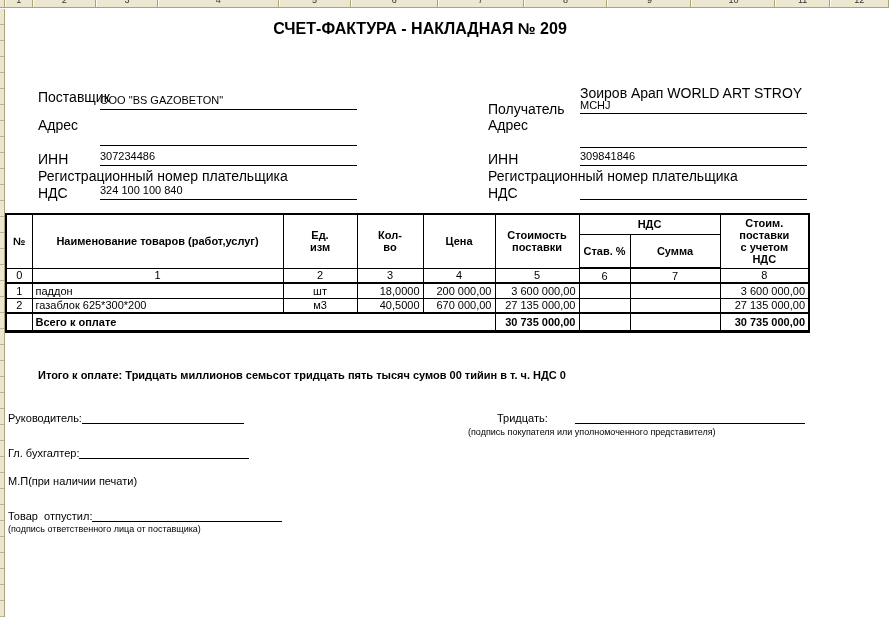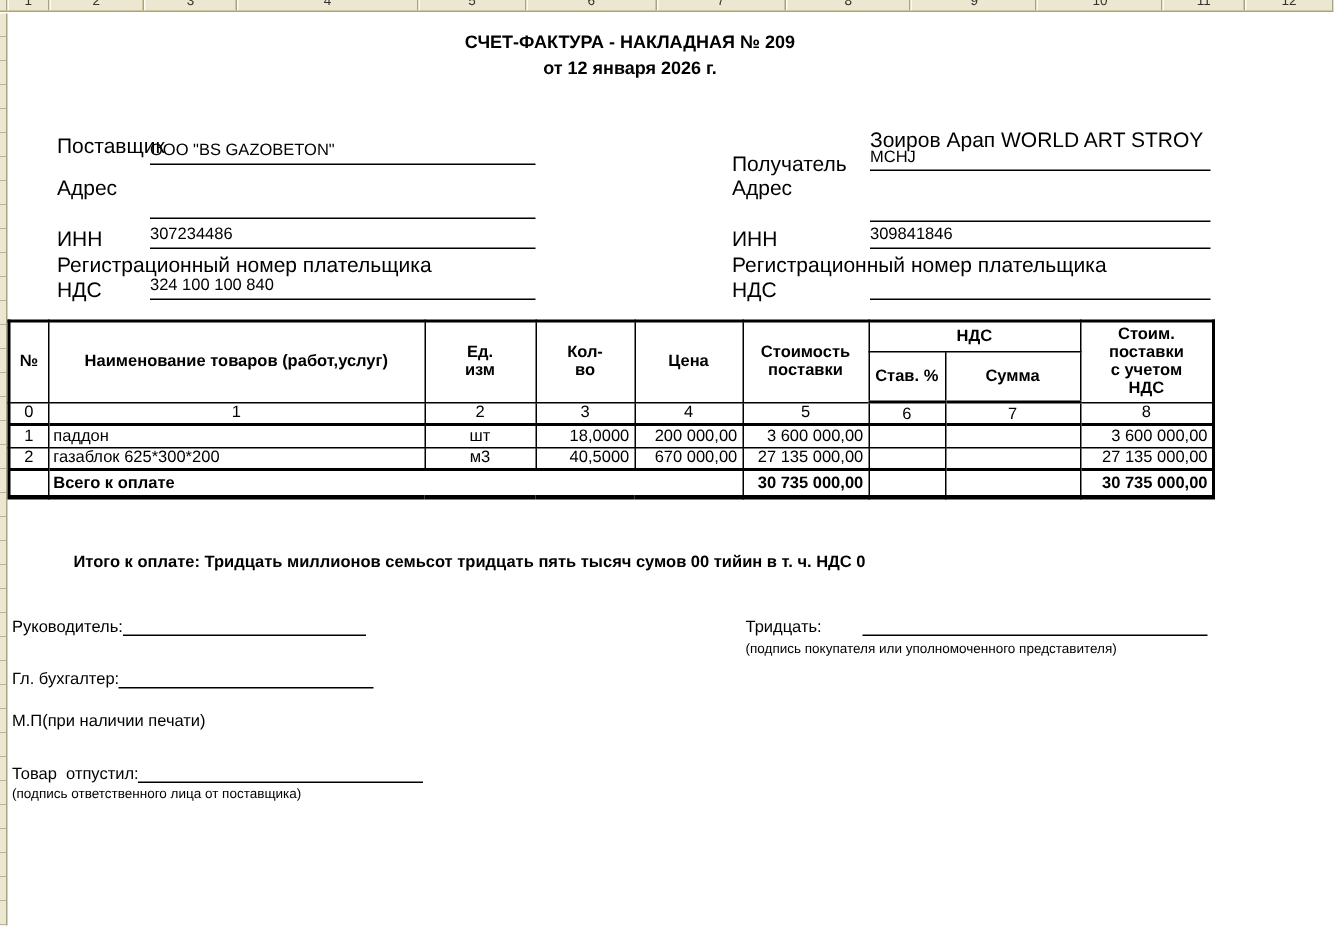--- a/index.html
+++ b/index.html
@@ -13,21 +13,21 @@
   .col-strip .cell { height:100%; border-right:1px solid #aca379; border-left:1px solid #fdfcf5;
     text-align:center; overflow:hidden; }
   .col-strip .cell span { display:block; font-size:9px; line-height:14px; margin-top:-7px; color:#333; }
   .row-strip { position:absolute; top:9px; left:0; width:5px; height:608px;
     background:repeating-linear-gradient(to bottom,#ebe7d1 0 15px,#bdb590 15px 16px);
     border-right:1px solid #aca379; }
 
   
   .abs { position:absolute; }
   .title-block { top:20px; left:20px; width:800px; text-align:center;
-    font-weight:bold; font-size:12px; line-height:17px; }
+    font-weight:bold; font-size:16px; line-height:17px; }
 
   .lbl { font-size:14px; }
   .val { font-size:11px; border-bottom:1px solid #000; }
   .noline { border-bottom:none; }
 
   
   .sup-label { left:38px; }
   .sup-val { left:100px; width:257px; }
   
   .rec-label { left:488px; }
@@ -45,21 +45,21 @@
   tr.hrow2 th { border-bottom:2px solid #000; }
   th.span2 { border-bottom:2px solid #000;margin-top:34px; }
   tr.numrow { height:15px; }
   tr.numrow td { text-align:center; border-bottom:2px solid #000; }
   tr.drow { height:15px; }
   tr.drow td, tr.trow td { padding:0 3px; }
   td.l { text-align:left; } td.c { text-align:center; } td.r { text-align:right; }
   tr.trow { height:18px; font-weight:bold; }
   tr.trow td { border-top:2px solid #000; }
 
-  .summary { top:369px; left:49px; font-size:11px; font-weight:bold; }
+  .summary { top:369px; left:38px; font-size:11px; font-weight:bold; }
 
   .sig { font-size:11px; white-space:pre-wrap; }
   .uline { display:inline-block; border-bottom:1px solid #000; height:12px; vertical-align:bottom; }
   .smallnote { font-size:9px; }
 </style>
 </head>
 <body>
 
 <div class="col-strip">
   <div class="corner"></div>
@@ -97,21 +97,20 @@
       <span>11</span>
     </div>
   <div class="cell" style="width:60px">
       <span>12</span>
     </div>
 </div>
 <div class="row-strip"></div>
 
 <div class="abs title-block">
   <div>СЧЕТ-ФАКТУРА - НАКЛАДНАЯ № 209</div>
-  <div>от 12 января 2026 г.</div>
 </div>
 
 <div class="abs lbl sup-label" style="top:89px">Поставщик</div>
 <div class="abs val sup-val" style="top:94px;height:16px">ООО "BS GAZOBETON"</div>
 <div class="abs lbl sup-label" style="top:117px">Адрес</div>
 <div class="abs val sup-val" style="top:113px;height:33px">
 </div>
 <div class="abs lbl sup-label" style="top:151px">ИНН</div>
 <div class="abs val sup-val" style="top:150px;height:16px">307234486</div>
 <div class="abs lbl" style="top:168px;left:38px">Регистрационный номер плательщика</div>
@@ -205,20 +204,20 @@
   </tr>
 </tbody>
   </table>
 
 <div class="abs summary">Итого к оплате: Тридцать миллионов семьсот тридцать пять тысяч сумов 00 тийин  в т. ч. НДС 0</div>
 
 <div class="abs sig" style="top:412px;left:8px"><span>Руководитель:</span><span class="uline" style="width:162px"></span></div>
 
 <div class="abs sig" style="top:412px;left:497px">Тридцать:</div>
 <div class="abs" style="top:410px;left:575px;width:230px;height:14px;border-bottom:1px solid #000"></div>
-<div class="abs smallnote" style="top:427px;left:497px">(подпись покупателя или уполномоченного представителя)</div>
+<div class="abs smallnote" style="top:427px;left:468px">(подпись покупателя или уполномоченного представителя)</div>
 
 <div class="abs sig" style="top:447px;left:8px"><span>Гл. бухгалтер:</span><span class="uline" style="width:170px"></span></div>
 
 <div class="abs sig" style="top:475px;left:8px">М.П(при наличии печати)</div>
 
 <div class="abs sig" style="top:510px;left:8px"><span>Товар  отпустил:</span><span class="uline" style="width:190px"></span></div>
 <div class="abs smallnote" style="top:524px;left:8px">(подпись ответственного лица от поставщика)</div>
 
 </body></html>

